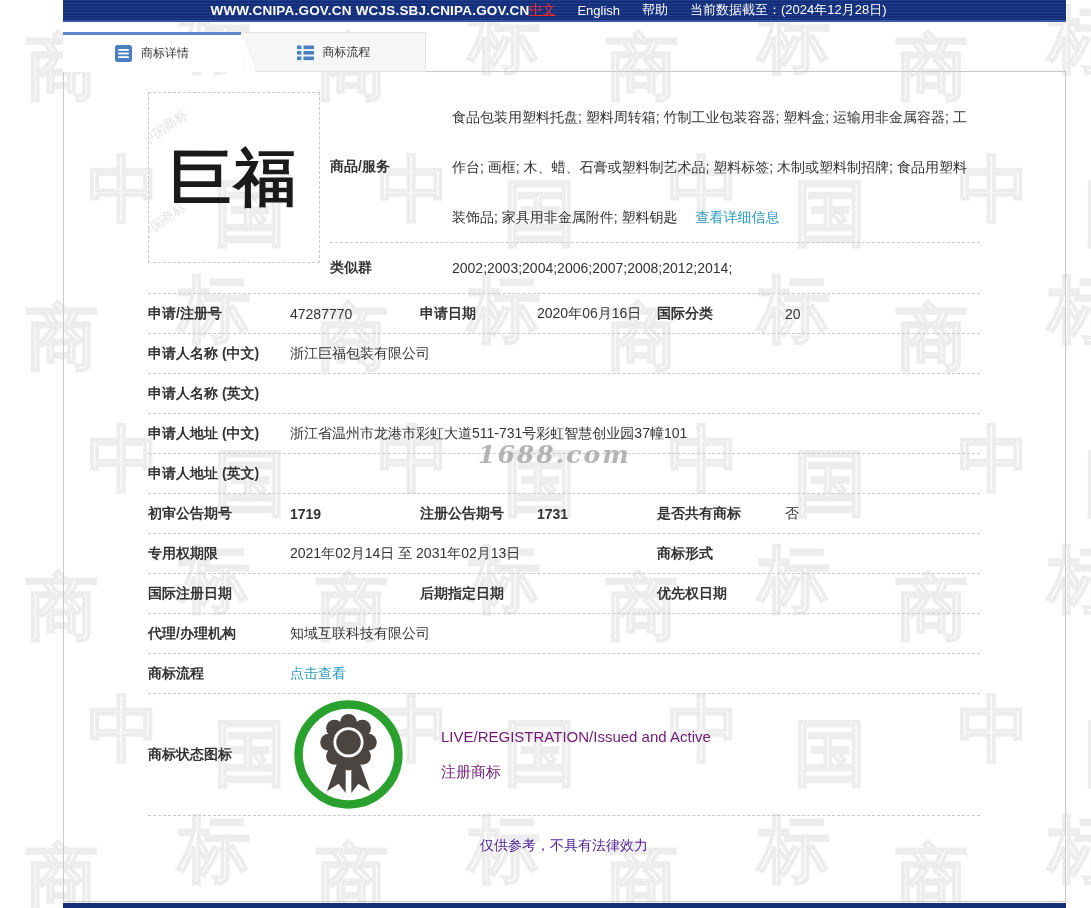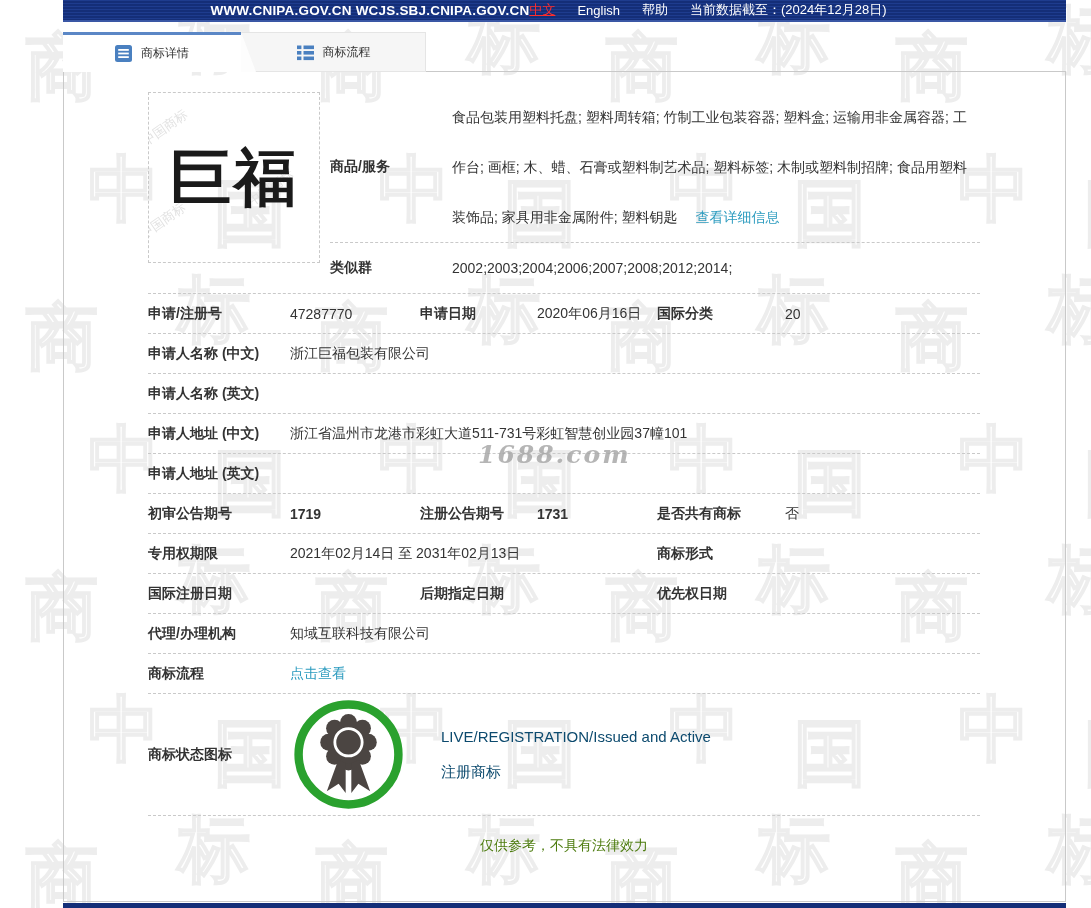--- a/index.html
+++ b/index.html
@@ -63,23 +63,23 @@
   .r-top-right { margin-left:10px; }
   .sub { display:grid; grid-template-columns:122px 1fr; align-items:center; font-size:14px; }
   .sub-goods { min-height:121px; border-bottom:1px dashed #c9c9c9; }
   .sub-goods .val { line-height:50px; }
   .sub-sim { min-height:50px; }
 
   
   .r-status { grid-template-columns:142px 1fr; min-height:122px; }
   .status-flex { display:flex; align-items:center; gap:36px; }
   svg.medal { width:113px; height:113px; margin-left:2px; flex:0 0 auto; }
-  .status-lines { display:flex; flex-direction:column; gap:18px; font-size:15px; color:#0c4a6e; }
-
-  .disclaimer { width:832px; text-align:center; color:#4d7c0f; font-size:14px; padding:21px 0 24px 0; }
+  .status-lines { display:flex; flex-direction:column; gap:18px; font-size:15px; color:#701a75; }
+
+  .disclaimer { width:832px; text-align:center; color:#4c1d95; font-size:14px; padding:21px 0 24px 0; }
 
   .footer-bar { position:absolute; left:63px; top:903px; width:1003px; height:5px; background:#142e78; z-index:2; }
 
   .wm-site { position:absolute; left:478px; top:440px; z-index:2; pointer-events:none;
     font-family:"DejaVu Serif",serif; font-style:italic; font-weight:bold;
     font-size:25px; letter-spacing:2px; color:#a3a3a3; opacity:.8; }
 </style>
 </head>
 <body>
 

